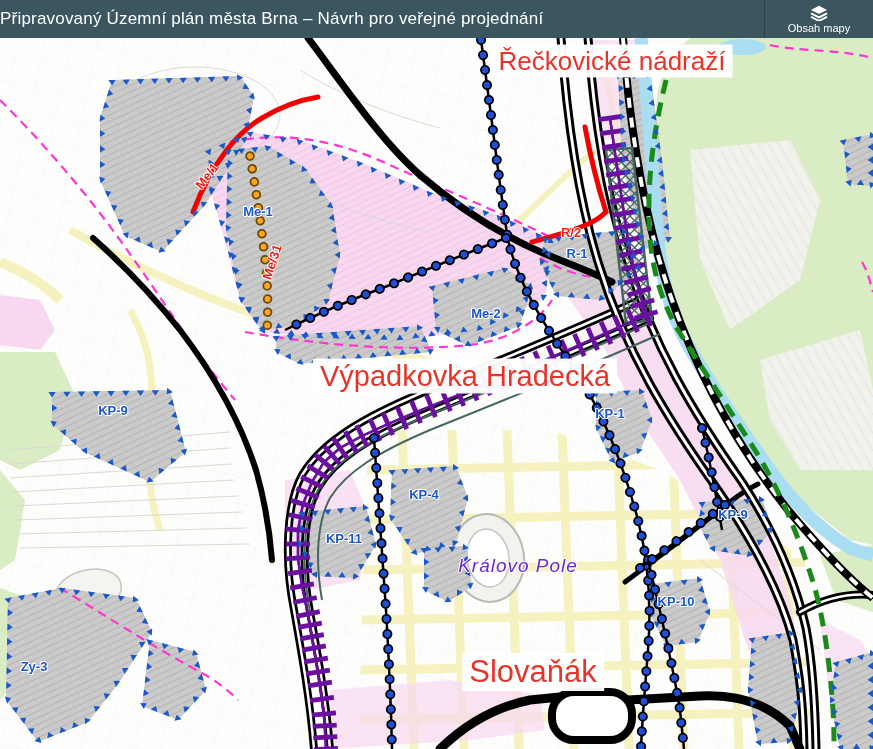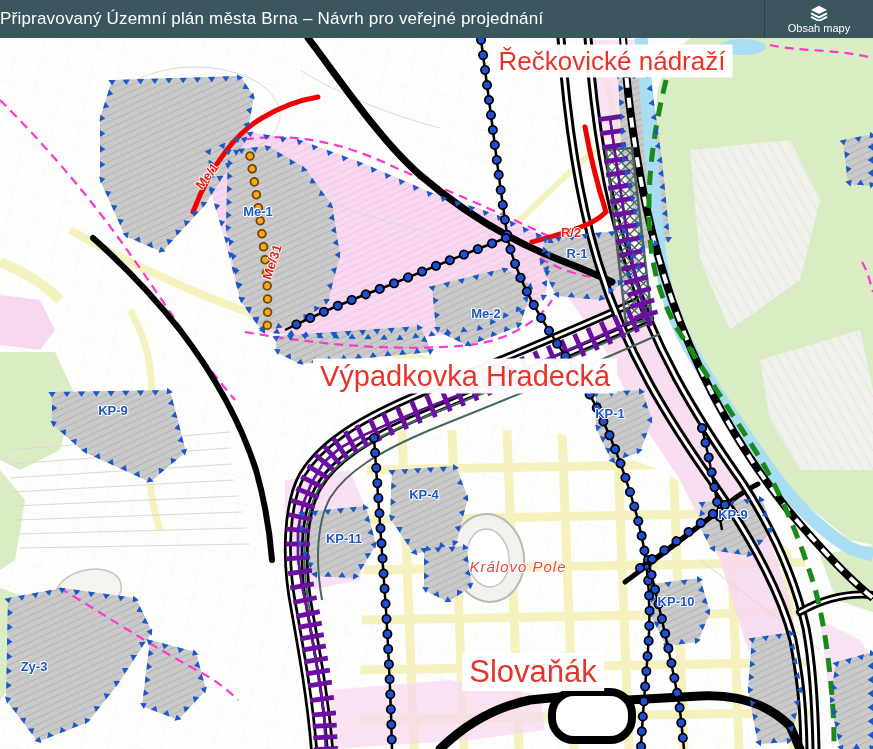--- a/index.html
+++ b/index.html
@@ -13,21 +13,21 @@
   #mapcontents .lbl{color:#fff;font-size:11px;margin-top:1px;}
   
   #map{position:absolute;left:0;top:38px;width:873px;height:711px;background:#fdfdfc;}
   #map svg{position:absolute;left:0;top:0;}
   .maplabel{position:absolute;transform:translate(-50%,-50%);white-space:nowrap;pointer-events:none;}
   .big-red{color:#e5352b;background:rgba(255,255,255,.96);padding:1px 7px;font-weight:500;}
   .zone-blue{color:#1b58c8;font-weight:bold;font-size:13px;
      text-shadow:-1px 0 #fff,1px 0 #fff,0 -1px #fff,0 1px #fff,1px 1px #fff,-1px -1px #fff;}
   .red-small{color:#e8231a;font-weight:bold;font-size:13px;
      text-shadow:-1px 0 #fff,1px 0 #fff,0 -1px #fff,0 1px #fff;}
-  .kralovo{color:#ef4444;font-style:italic;font-size:15px;letter-spacing:1px;
+  .kralovo{color:#6d28d9;font-style:italic;font-size:19px;letter-spacing:1px;
      text-shadow:-1px 0 #fff,1px 0 #fff,0 -1px #fff,0 1px #fff;}
 </style>
 </head>
 <body>
 
 <div id="app">
 
   <div id="header">
     <div class="title">Připravovaný Územní plán města Brna – Návrh pro veřejné projednání</div>
     <div id="mapcontents">

